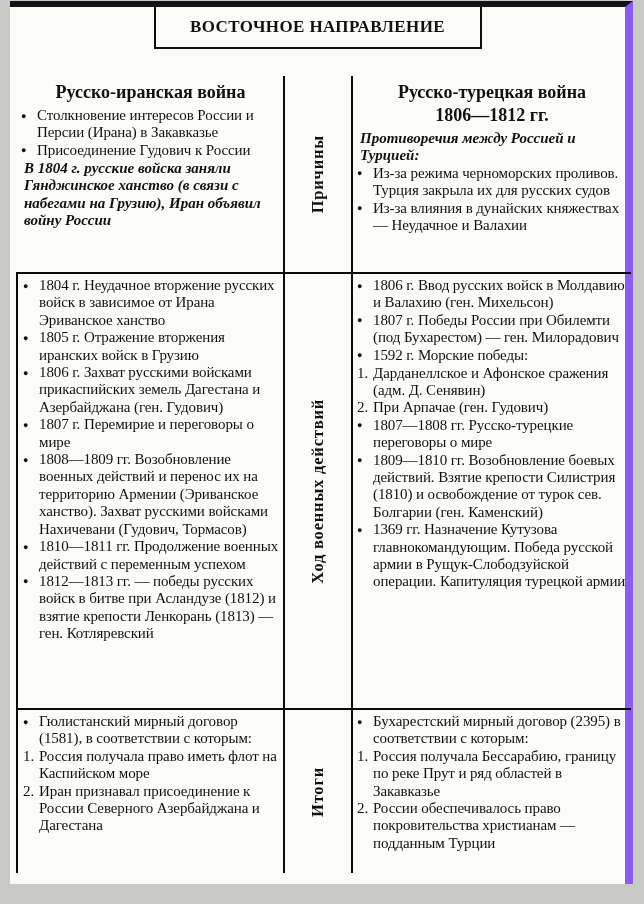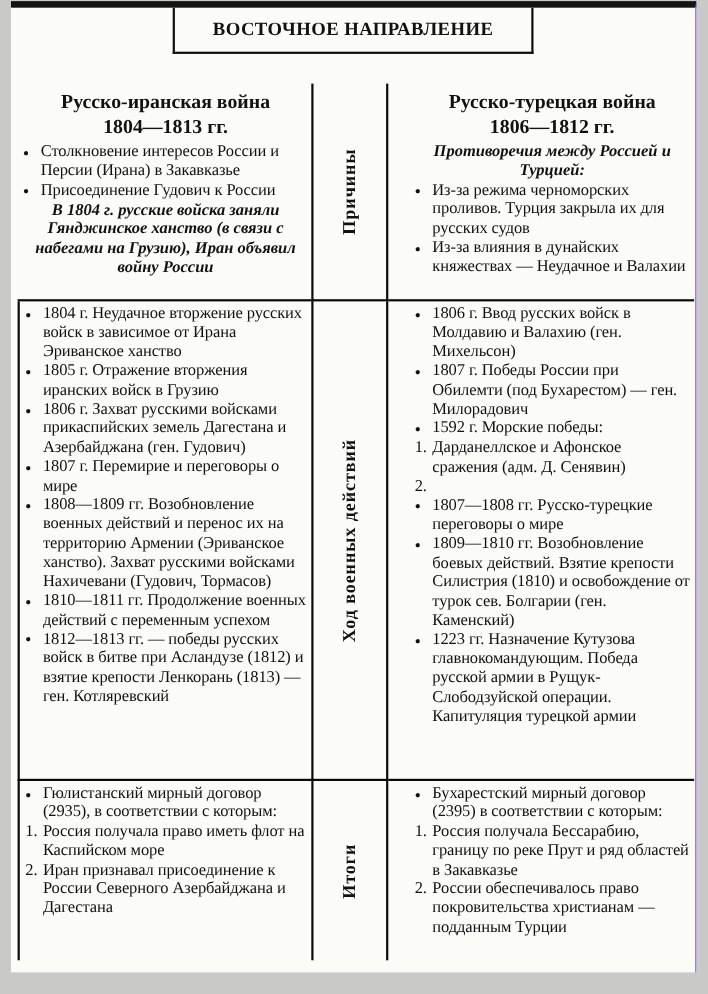--- a/index.html
+++ b/index.html
@@ -14,21 +14,21 @@
     width: 644px; height: 904px;
     background: #c9cac8;
     overflow: hidden;
   }
   .page {
     position: absolute;
     left: 10px; top: 1px;
     width: 623px; height: 883px;
     background: #fbfbf8;
     border-top: 6px solid #141414;
-    border-right: 1px solid #8b5cf6;
+    border-right: 8px solid #8b5cf6;
   }
   .title-box {
     margin: 0 auto;
     width: 328px;
     border: 2px solid #0e0e0e;
     border-top: none;
     padding: 9px 4px 10px;
     text-align: center;
     font-weight: bold;
     font-size: 17px;
@@ -47,59 +47,58 @@
     border-left: 2px solid #0a0a0a;
     border-right: 2px solid #0a0a0a;
     display: flex;
     align-items: center;
     justify-content: center;
   }
   .cell.rowA { border-bottom: 2px solid #0a0a0a; }
   .cell.rowB { border-bottom: 2px solid #0a0a0a; }
   .cell.rowB.left, .cell.rowC.left { border-left: 2px solid #0a0a0a; }
   .cell.left  { padding: 3px 2px 0 4px; }
-  .cell.right { padding: 3px 3px 0 23px; }
+  .cell.right { padding: 3px 3px 0 3px; }
   .colhead {
     text-align: center;
     font-weight: bold;
     font-size: 18px;
     line-height: 23px;
     margin: 2px 0 3px;
   }
   .vlabel {
     writing-mode: vertical-rl;
     transform: rotate(180deg);
     font-weight: bold;
     font-size: 16.5px;
     letter-spacing: 0.8px;
     white-space: nowrap;
   }
   .items { font-size: 15px; line-height: 17.4px; letter-spacing: -0.1px; }
   .item { display: flex; align-items: flex-start; }
   .item .marker { flex: 0 0 17px; padding-left: 1px; }
   .item .marker.dot { font-size: 9px; line-height: 17.4px; padding-top: 0.5px; }
-  .item.center { display: block; text-align: center; padding: 0 4px; }
+  .item.center { display: block; text-align: left; padding: 0 4px; }
   .item.italic .txt { font-style: italic; font-weight: 700; letter-spacing: 0; }
 </style>
 </head>
 <body>
 
 <div class="scan">
   <div class="page">
 
     <div class="title-box">
       <div>ВОСТОЧНОЕ НАПРАВЛЕНИЕ</div>
     </div>
 
     <div class="grid">
 
       <div class="cell left rowA">
         <div class="colhead">
           <div>Русско-иранская война</div>
-          <div>1804—1813 гг.</div>
         </div>
         <div class="items">
 
         <div class="item">
               <span class="marker dot">●</span>
               <span class="txt">Столкновение интересов России и Персии (Ирана) в Закавказье</span>
             </div>
             <div class="item">
               <span class="marker dot">●</span>
               <span class="txt">Присоединение Гудович к России</span>
@@ -189,42 +188,43 @@
             <div class="item">
               <span class="marker dot">●</span>
               <span class="txt">1592 г. Морские победы:</span>
             </div>
             <div class="item">
               <span class="marker">1.</span>
               <span class="txt">Дарданеллское и Афонское сражения (адм. Д. Сенявин)</span>
             </div>
             <div class="item">
               <span class="marker">2.</span>
+              <span class="txt">При Арпачае (ген. Гудович)</span>
             </div>
             <div class="item">
               <span class="marker dot">●</span>
               <span class="txt">1807—1808 гг. Русско-турецкие переговоры о мире</span>
             </div>
             <div class="item">
               <span class="marker dot">●</span>
               <span class="txt">1809—1810 гг. Возобновление боевых действий. Взятие крепости Силистрия (1810) и освобождение от турок сев. Болгарии (ген. Каменский)</span>
             </div>
             <div class="item">
               <span class="marker dot">●</span>
-              <span class="txt">1223 гг. Назначение Кутузова главнокомандующим. Победа русской армии в Рущук-Слободзуйской операции. Капитуляция турецкой армии</span>
+              <span class="txt">1369 гг. Назначение Кутузова главнокомандующим. Победа русской армии в Рущук-Слободзуйской операции. Капитуляция турецкой армии</span>
             </div>
           </div>
       </div>
 
       <div class="cell left rowC">
         <div class="items">
 
         <div class="item">
               <span class="marker dot">●</span>
-              <span class="txt">Гюлистанский мирный договор (2935), в соответствии с которым:</span>
+              <span class="txt">Гюлистанский мирный договор (1581), в соответствии с которым:</span>
             </div>
             <div class="item">
               <span class="marker">1.</span>
               <span class="txt">Россия получала право иметь флот на Каспийском море</span>
             </div>
             <div class="item">
               <span class="marker">2.</span>
               <span class="txt">Иран признавал присоединение к России Северного Азербайджана и Дагестана</span>
             </div>
           </div>

